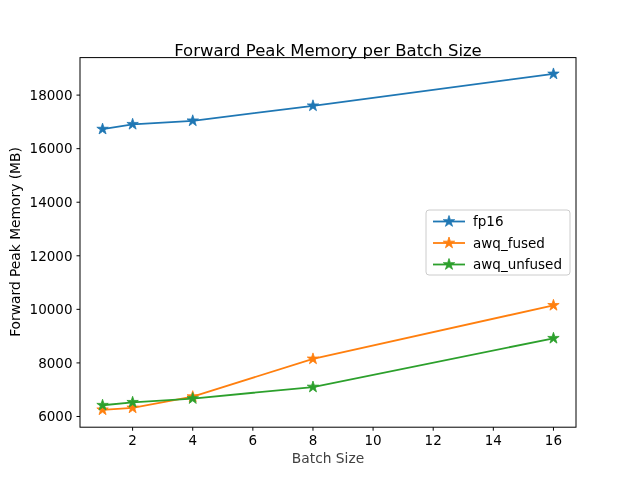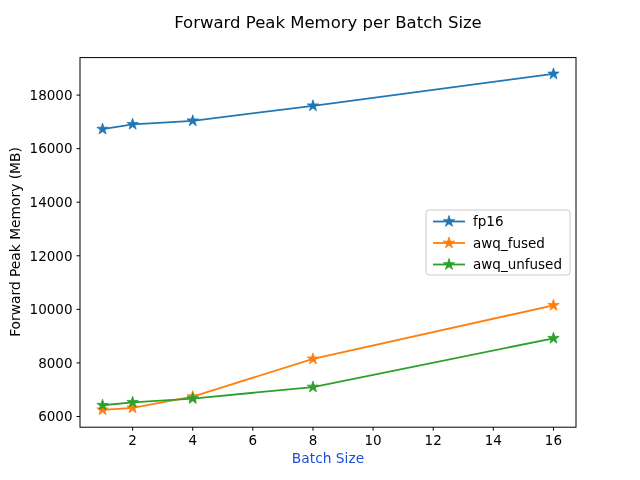--- a/index.html
+++ b/index.html
@@ -16,35 +16,35 @@
     overflow: hidden;
   }
   #chart-svg {
     position: absolute;
     left: 0;
     top: 0;
   }
   .chart-title {
     position: absolute;
     left: 80px;
-    top: 13px;
+    top: 41px;
     width: 496px;
     text-align: center;
     font-size: 16.5px;
     color: #000000;
     white-space: nowrap;
   }
   .xlabel {
     position: absolute;
     left: 80px;
     top: 450px;
     width: 496px;
     text-align: center;
     font-size: 13.8px;
-    color: #1d4ed8;
+    color: #404040;
     white-space: nowrap;
   }
   .ylabel {
     position: absolute;
     left: 15px;
     top: 242px;
     transform: translate(-50%, -50%) rotate(-90deg);
     font-size: 13.8px;
     color: #000000;
     white-space: nowrap;

